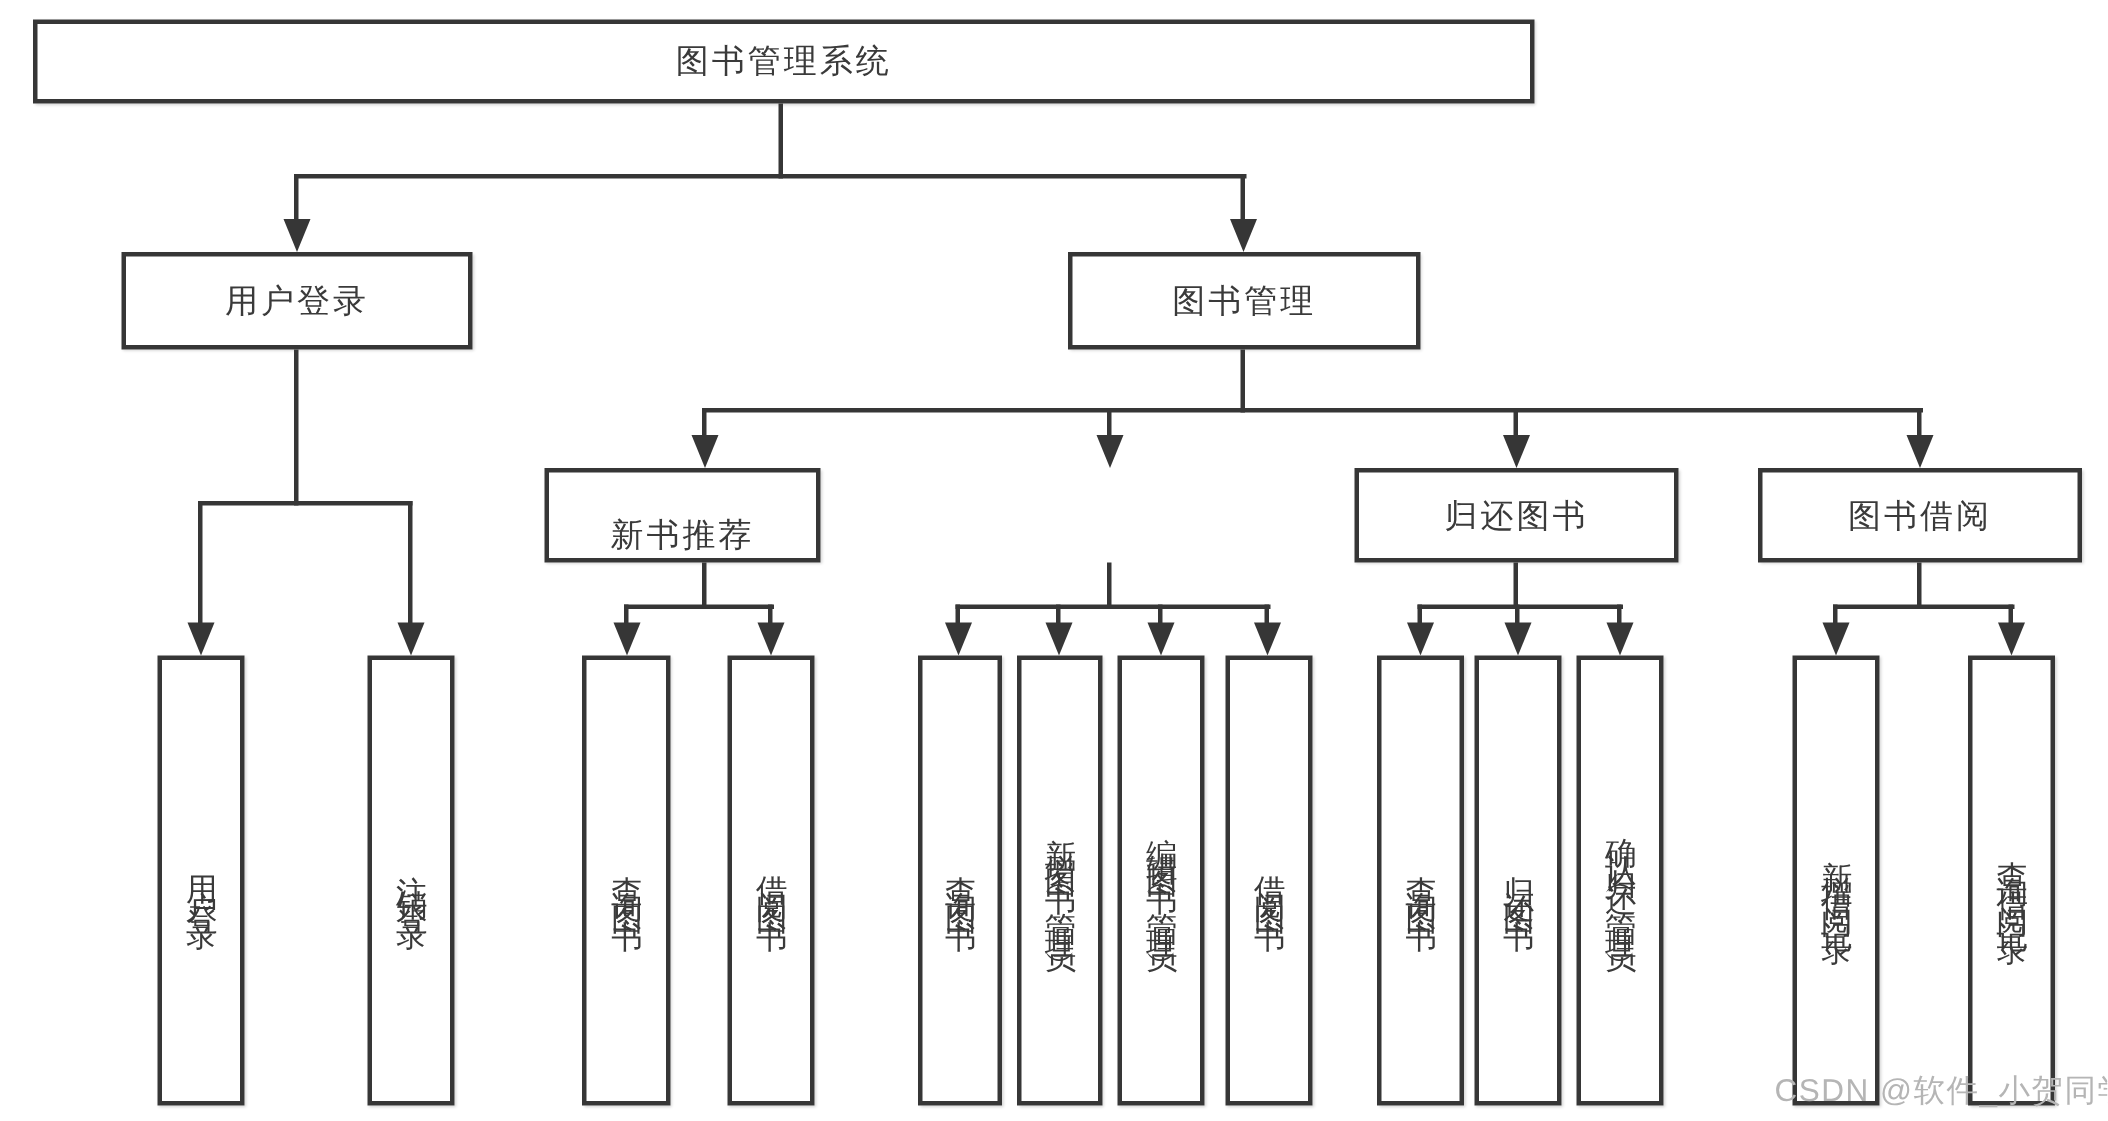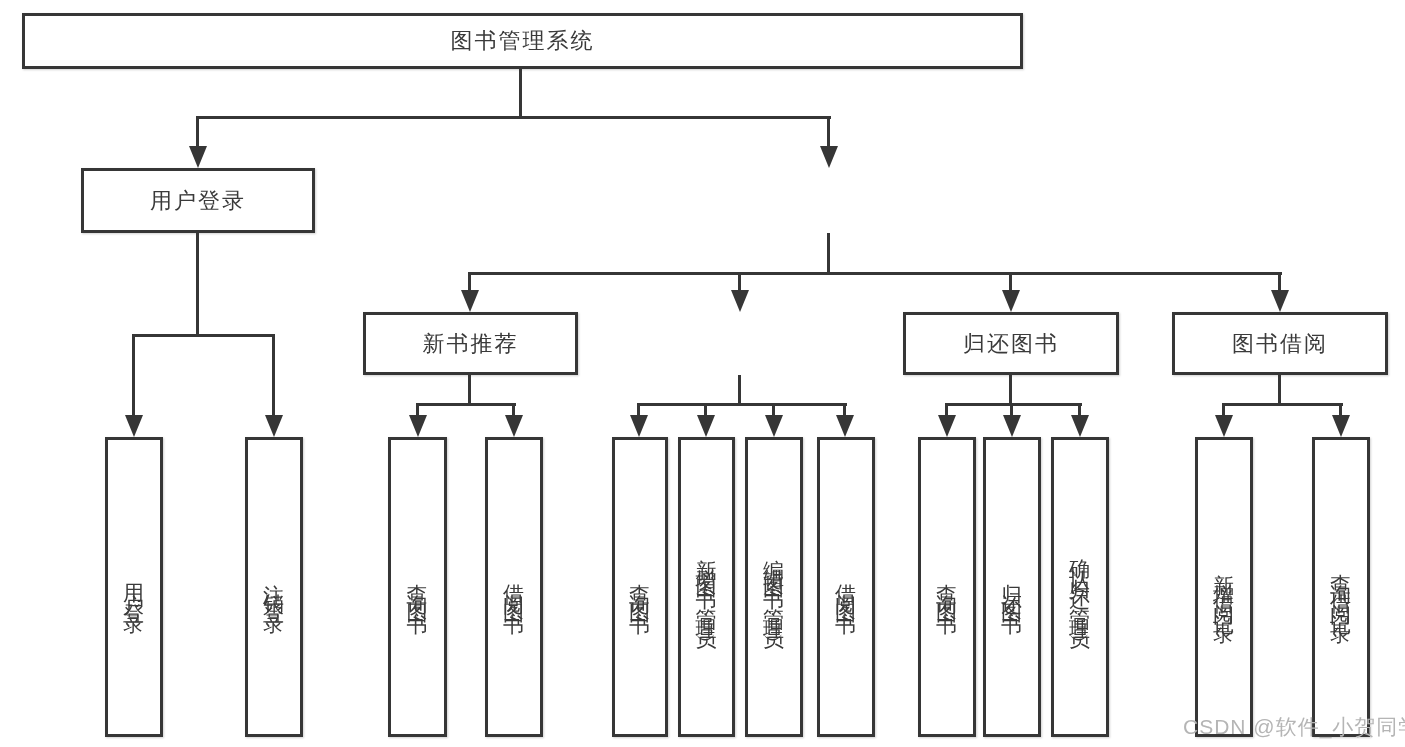--- a/index.html
+++ b/index.html
@@ -35,22 +35,25 @@
 
 <div class="stage">
 
   <div class="box" style="left:22px;top:13px;width:1001px;height:56px;">
     <span class="hlabel">图书管理系统</span>
   </div>
 
   <div class="box" style="left:81px;top:168px;width:234px;height:65px;">
     <span class="hlabel">用户登录</span>
   </div>
+  <div class="box" style="left:712px;top:168px;width:235px;height:65px;">
+    <span class="hlabel">图书管理</span>
+  </div>
 
-  <div class="box" style="left:363px;top:312px;width:215px;height:63px;">
+  <div class="box" style="left:363px;top:312px;width:184px;height:63px;align-items:flex-end;">
     <span class="hlabel">新书推荐</span>
   </div>
   <div class="box" style="left:903px;top:312px;width:216px;height:63px;">
     <span class="hlabel">归还图书</span>
   </div>
   <div class="box" style="left:1172px;top:312px;width:216px;height:63px;">
     <span class="hlabel">图书借阅</span>
   </div>
 
   <div class="box leaf" style="left:105px;top:437px;width:58px;height:300px;">

